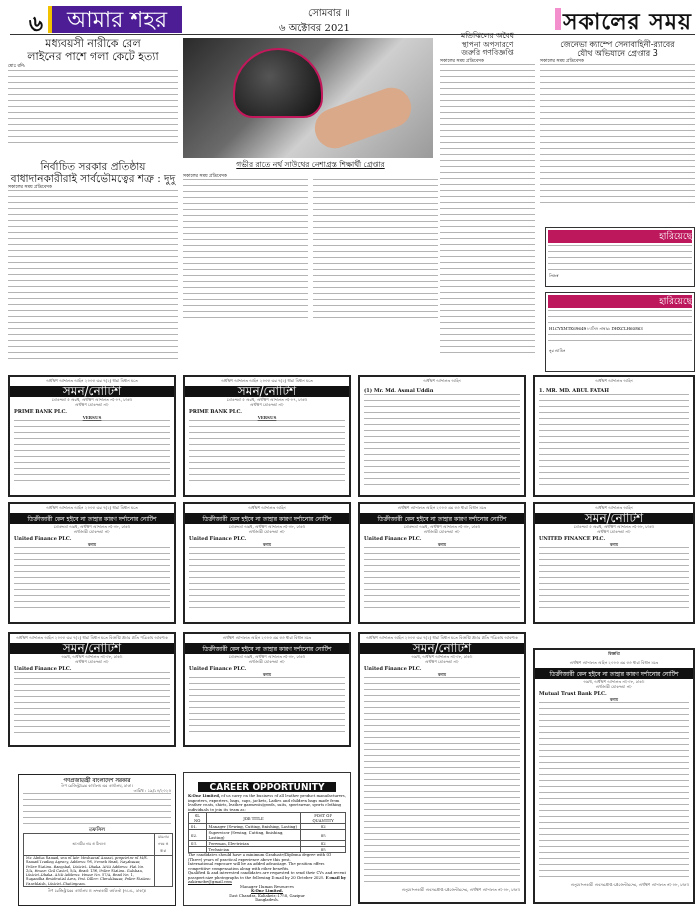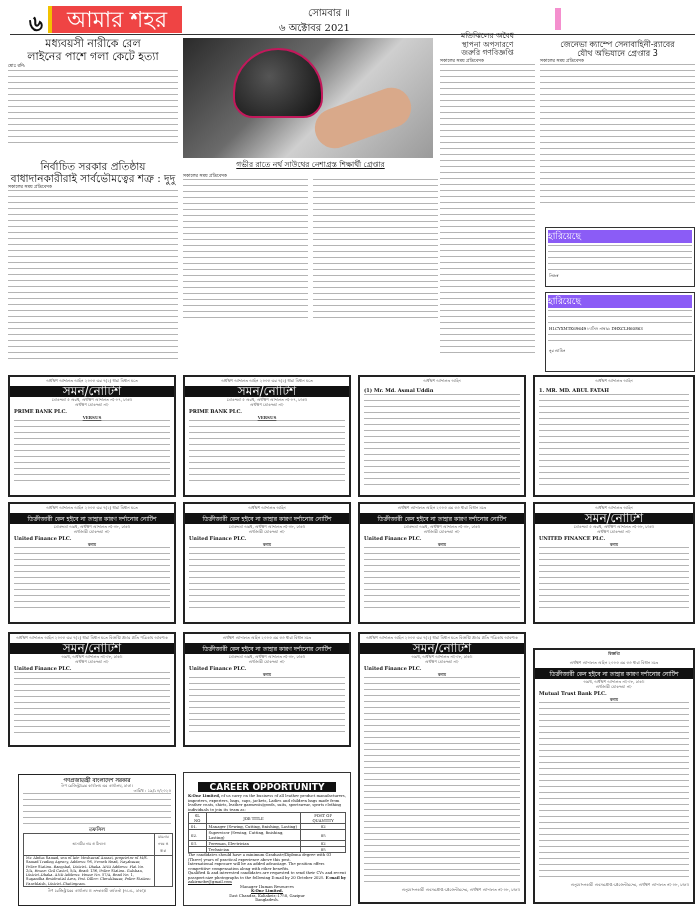--- a/index.html
+++ b/index.html
@@ -1,33 +1,33 @@
 <!DOCTYPE html>
 <html><head>
 <meta charset="utf-8">
 <style>
 *{box-sizing:border-box;margin:0;padding:0}
 body{width:700px;height:910px;background:#fff;font-family:"DejaVu Serif",serif;color:#111;overflow:hidden;position:relative}
 .abs{position:absolute}
 .masthead{left:0;top:0;width:700px;height:36px}
 .pgnum{left:22px;top:6px;width:28px;height:28px;font-size:22px;font-weight:bold;text-align:center;font-family:"DejaVu Sans",sans-serif}
 .yellowbar{left:48px;top:6px;width:4px;height:27px;background:#f2c200}
-.section{left:52px;top:6px;width:130px;height:27px;background:#ef4444;color:#fff;font-size:22px;text-align:center;line-height:27px;font-family:"DejaVu Sans",sans-serif}
+.section{left:52px;top:6px;width:130px;height:27px;background:#4c1d95;color:#fff;font-size:22px;text-align:center;line-height:27px;font-family:"DejaVu Sans",sans-serif}
 .dateday{left:270px;top:5px;width:80px;font-size:10px;text-align:right}
 .datefull{left:230px;top:20px;width:120px;font-size:10px;text-align:right}
 .pinkbar{left:555px;top:8px;width:6px;height:22px;background:#f48fce}
 .brand{left:563px;top:4px;font-size:22px;font-weight:bold;letter-spacing:1px;font-family:"DejaVu Sans",sans-serif}
 .rule{left:10px;top:34px;width:685px;height:1px;background:#333}
 .headline{font-family:"DejaVu Sans",sans-serif;text-align:center;color:#111;line-height:1.15}
 .fill{background:repeating-linear-gradient(to bottom,#777 0 1px,transparent 1px 6px);opacity:.55}
 .photo{background:linear-gradient(135deg,#2a2a2a,#6b6b6b 40%,#cfcfcf 60%,#9a9a9a);overflow:hidden}
 .photo .helmet{position:absolute;left:50px;top:10px;width:90px;height:70px;border-radius:45px 45px 20px 20px;background:radial-gradient(circle at 40% 40%,#555,#111);border:2px solid #c2185b}
 .photo .arm{position:absolute;left:130px;top:60px;width:100px;height:40px;background:#d9a98a;border-radius:20px;transform:rotate(-20deg)}
 .box{border:1px solid #333}
-.blackband{background:#8b5cf6;color:#fff;text-align:left;font-family:"DejaVu Sans",sans-serif}
+.blackband{background:#be185d;color:#fff;text-align:right;font-family:"DejaVu Sans",sans-serif}
 .notice{border:2px solid #222;background:#fff;overflow:hidden}
 .notice .nt{font-size:4px;text-align:center;color:#333;padding:1px}
 .notice .band{background:#111;color:#fff;font-size:12px;text-align:center;font-family:"DejaVu Sans",sans-serif;line-height:11px}
 .notice .sub{font-size:4px;text-align:center;color:#333;line-height:5px}
 .notice .lead{font-size:5px;font-weight:bold;padding:1px 4px;color:#111}
 .notice .txt{padding:1px 4px}
 .career-title{background:#111;color:#fff;font-family:"DejaVu Sans",sans-serif;font-weight:bold;font-size:13px;text-align:center;display:inline-block;padding:0 12px}
 table.jobs{border-collapse:collapse;width:100%;font-size:5px}
 table.jobs td,table.jobs th{border:1px solid #555;padding:0 2px;font-weight:normal}
 .small{font-size:5px;line-height:6px}
@@ -35,20 +35,21 @@
 </head>
 <body>
 
 <div class="abs masthead">
   <div class="abs pgnum">৬</div>
   <div class="abs yellowbar"></div>
   <div class="abs section">আমার শহর</div>
   <div class="abs dateday">সোমবার ॥</div>
   <div class="abs datefull">৬ অক্টোবর 2021</div>
   <div class="abs pinkbar"></div>
+  <div class="abs brand">সকালের সময়</div>
   <div class="abs rule"></div>
 </div>
 
 <div class="abs" style="left:8px;top:38px;width:170px;height:120px">
   <div class="headline" style="font-size:11px">
     <div>মধ্যবয়সী নারীকে রেল</div>
     <div>লাইনের পাশে গলা কেটে হত্যা</div>
   </div>
   <div class="small" style="font-size:4.5px">মোঃ রনি:</div>
   <div class="fill" style="height:78px;margin-top:1px"></div>

